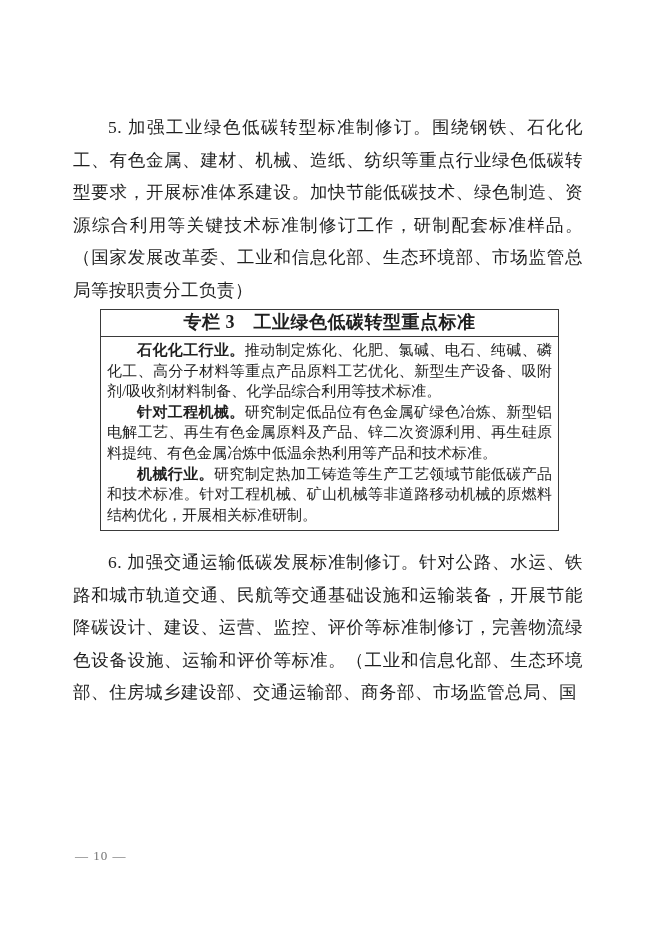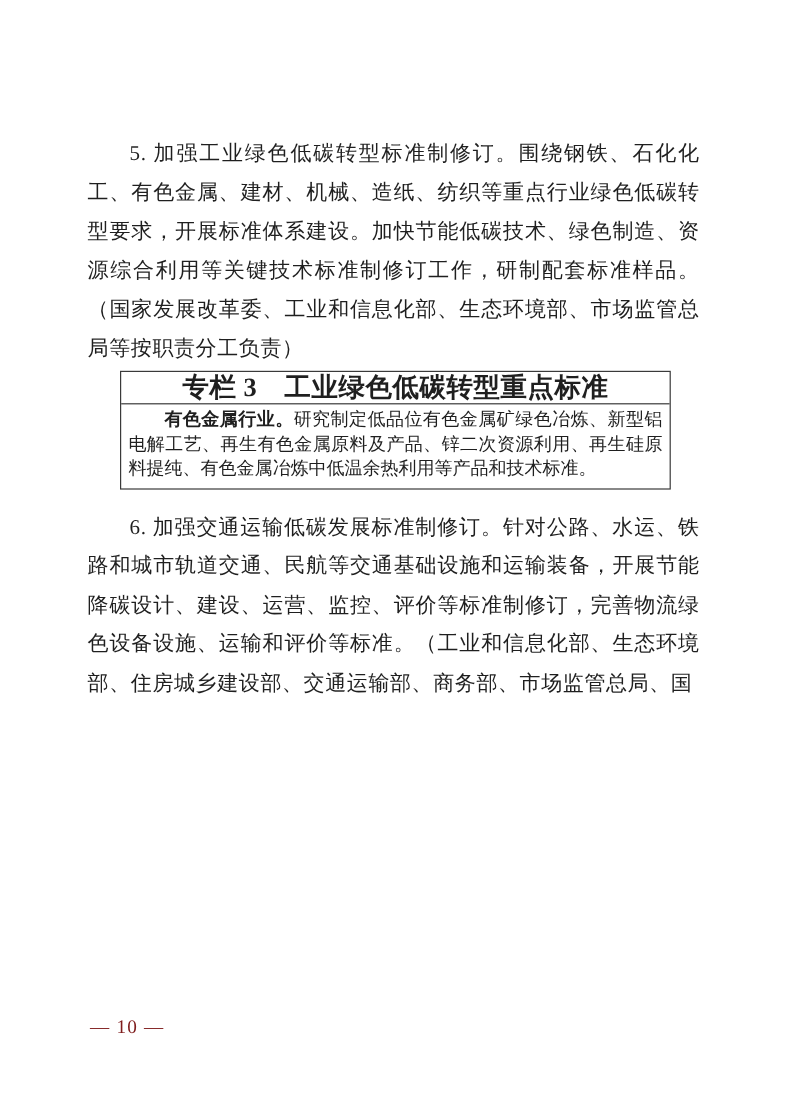--- a/index.html
+++ b/index.html
@@ -30,59 +30,61 @@
   .para-5 { margin-top: 111px; }
   .para-6 { margin-top: 15px; }
   .column-box {
     margin: 3px 24px 0 27px;  
     border: 1.5px solid #3a3a3a;
     background: #ffffff;
   }
   .box-title {
     text-align: center;
     font-weight: bold;
-    font-size: 22px;
+    font-size: 18px;
     line-height: 23px;
     padding: 1px 0 2px 0;
     border-bottom: 1.5px solid #3a3a3a;
     letter-spacing: 0.5px;
   }
   .box-body { padding: 3px 6px 5px 6px; }
   .box-para {
     font-size: 15px;
     line-height: 20.6px;
     text-align: justify;
     text-indent: 2em;
   }
   .box-para b { font-weight: bold; }
   .page-number {
     position: absolute;
     left: 75px; top: 848px;
-    font-size: 16px;
+    font-size: 13px;
     letter-spacing: 1px;
-    color: #7f1d1d;
+    color: #737373;
   }
 </style>
 </head>
 <body>
 
 <div class="page">
   <div class="content">
 
     <p class="body-para para-5">5. 加强工业绿色低碳转型标准制修订。围绕钢铁、石化化工、有色金属、建材、机械、造纸、纺织等重点行业绿色低碳转型要求，开展标准体系建设。加快节能低碳技术、绿色制造、资源综合利用等关键技术标准制修订工作，研制配套标准样品。（国家发展改革委、工业和信息化部、生态环境部、市场监管总局等按职责分工负责）</p>
 
     <div class="column-box">
       <div class="box-title">专栏 3　工业绿色低碳转型重点标准</div>
       <div class="box-body">
 
 
+        <p class="box-para"><b>石化化工行业。</b><span>推动制定炼化、化肥、氯碱、电石、纯碱、磷化工、高分子材料等重点产品原料工艺优化、新型生产设备、吸附剂/吸收剂材料制备、化学品综合利用等技术标准。</span></p>
 
-        <p class="box-para"><b>有色金属行业。</b><span>研究制定低品位有色金属矿绿色冶炼、新型铝电解工艺、再生有色金属原料及产品、锌二次资源利用、再生硅原料提纯、有色金属冶炼中低温余热利用等产品和技术标准。</span></p>
+        <p class="box-para"><b>针对工程机械。</b><span>研究制定低品位有色金属矿绿色冶炼、新型铝电解工艺、再生有色金属原料及产品、锌二次资源利用、再生硅原料提纯、有色金属冶炼中低温余热利用等产品和技术标准。</span></p>
 
 
+        <p class="box-para"><b>机械行业。</b><span>研究制定热加工铸造等生产工艺领域节能低碳产品和技术标准。针对工程机械、矿山机械等非道路移动机械的原燃料结构优化，开展相关标准研制。</span></p>
 
       </div>
     </div>
 
     <p class="body-para para-6">6. 加强交通运输低碳发展标准制修订。针对公路、水运、铁路和城市轨道交通、民航等交通基础设施和运输装备，开展节能降碳设计、建设、运营、监控、评价等标准制修订，完善物流绿色设备设施、运输和评价等标准。（工业和信息化部、生态环境部、住房城乡建设部、交通运输部、商务部、市场监管总局、国</p>
 
   </div>
 
   <div class="page-number">— 10 —</div>
 </div>

